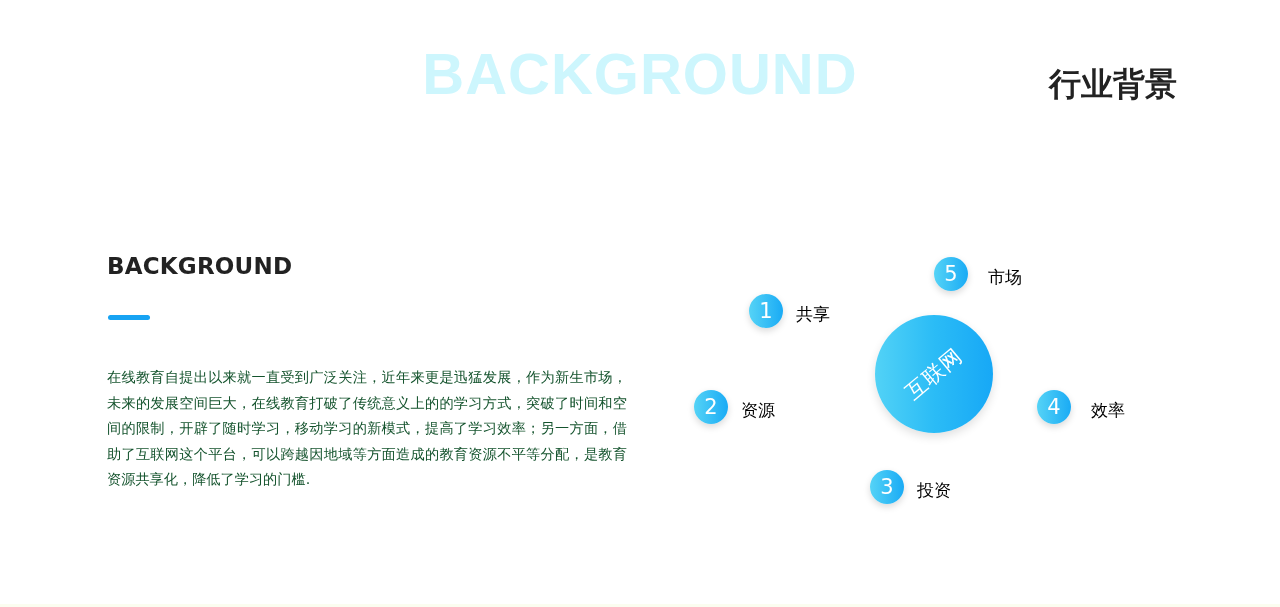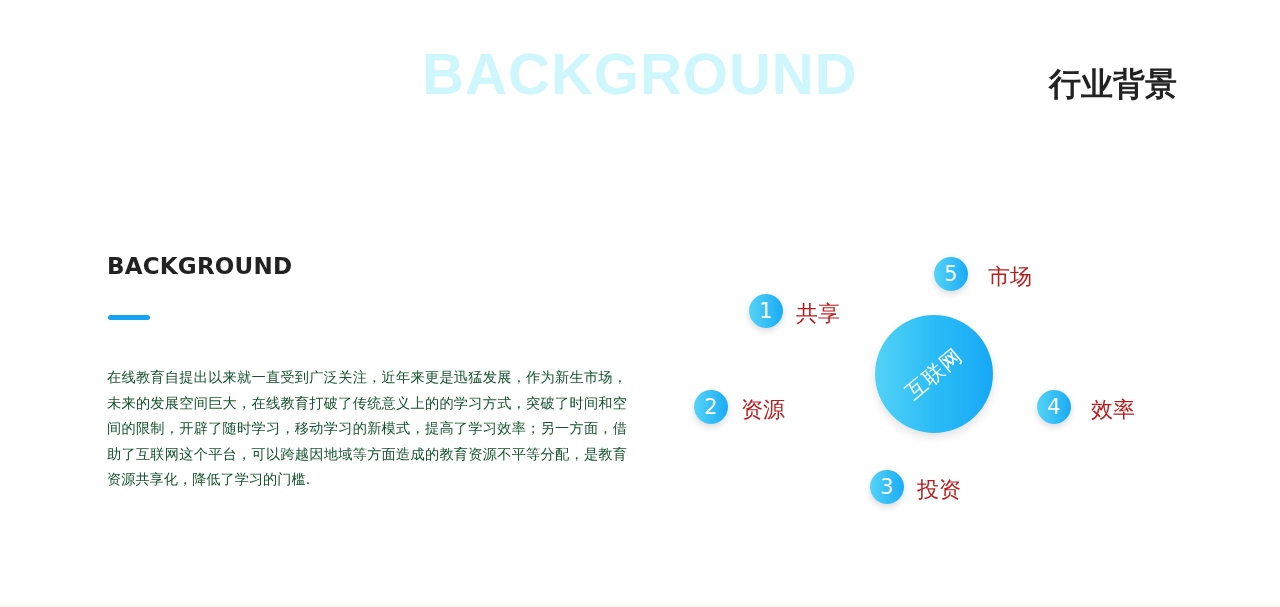--- a/index.html
+++ b/index.html
@@ -120,22 +120,22 @@
       font-family: "DejaVu Sans", sans-serif;
       font-size: 21px;
       display: flex;
       align-items: center;
       justify-content: center;
       line-height: 1;
     }
     .node-label {
       margin-left: 13px;
       font-family: "DejaVu Sans", sans-serif;
-      font-size: 22px;
-      color: #b91c1c;
+      font-size: 17px;
+      color: #000000;
       line-height: 30px;
       margin-top: 6px;
     }
   </style>
 </head>
 <body>
 
 <div class="page">
 
   <div class="hero-bg-text">BACKGROUND</div>

